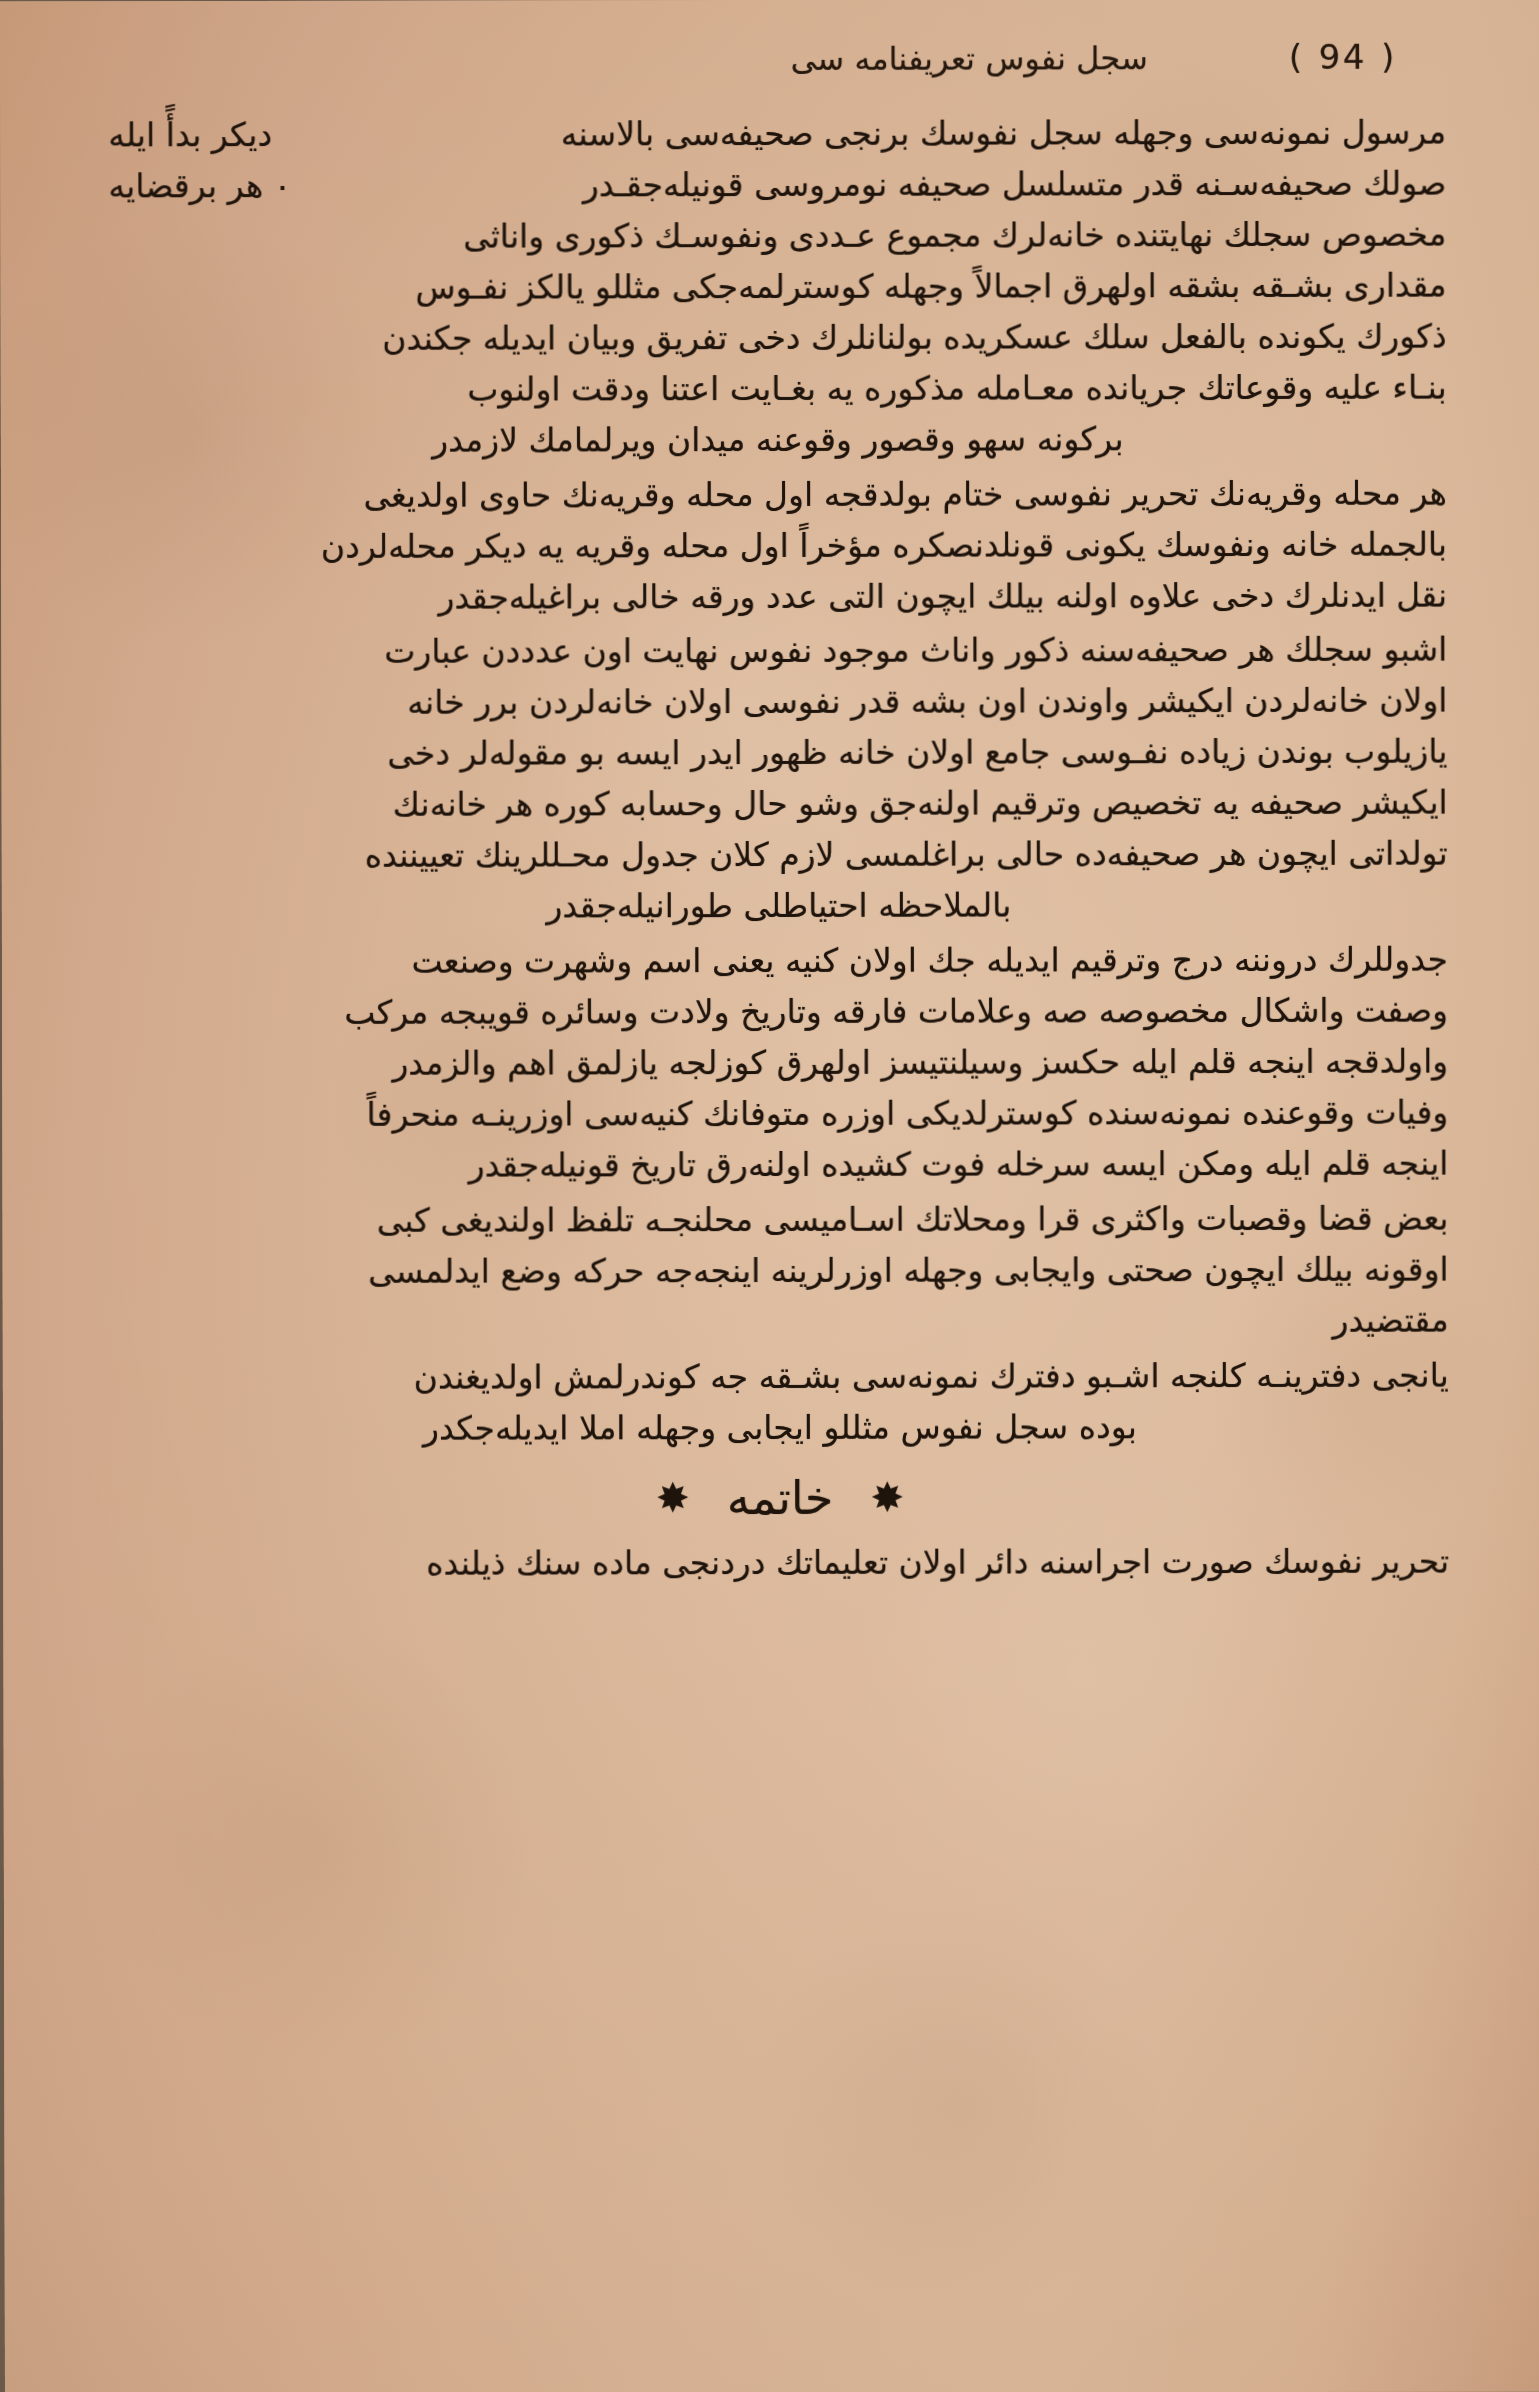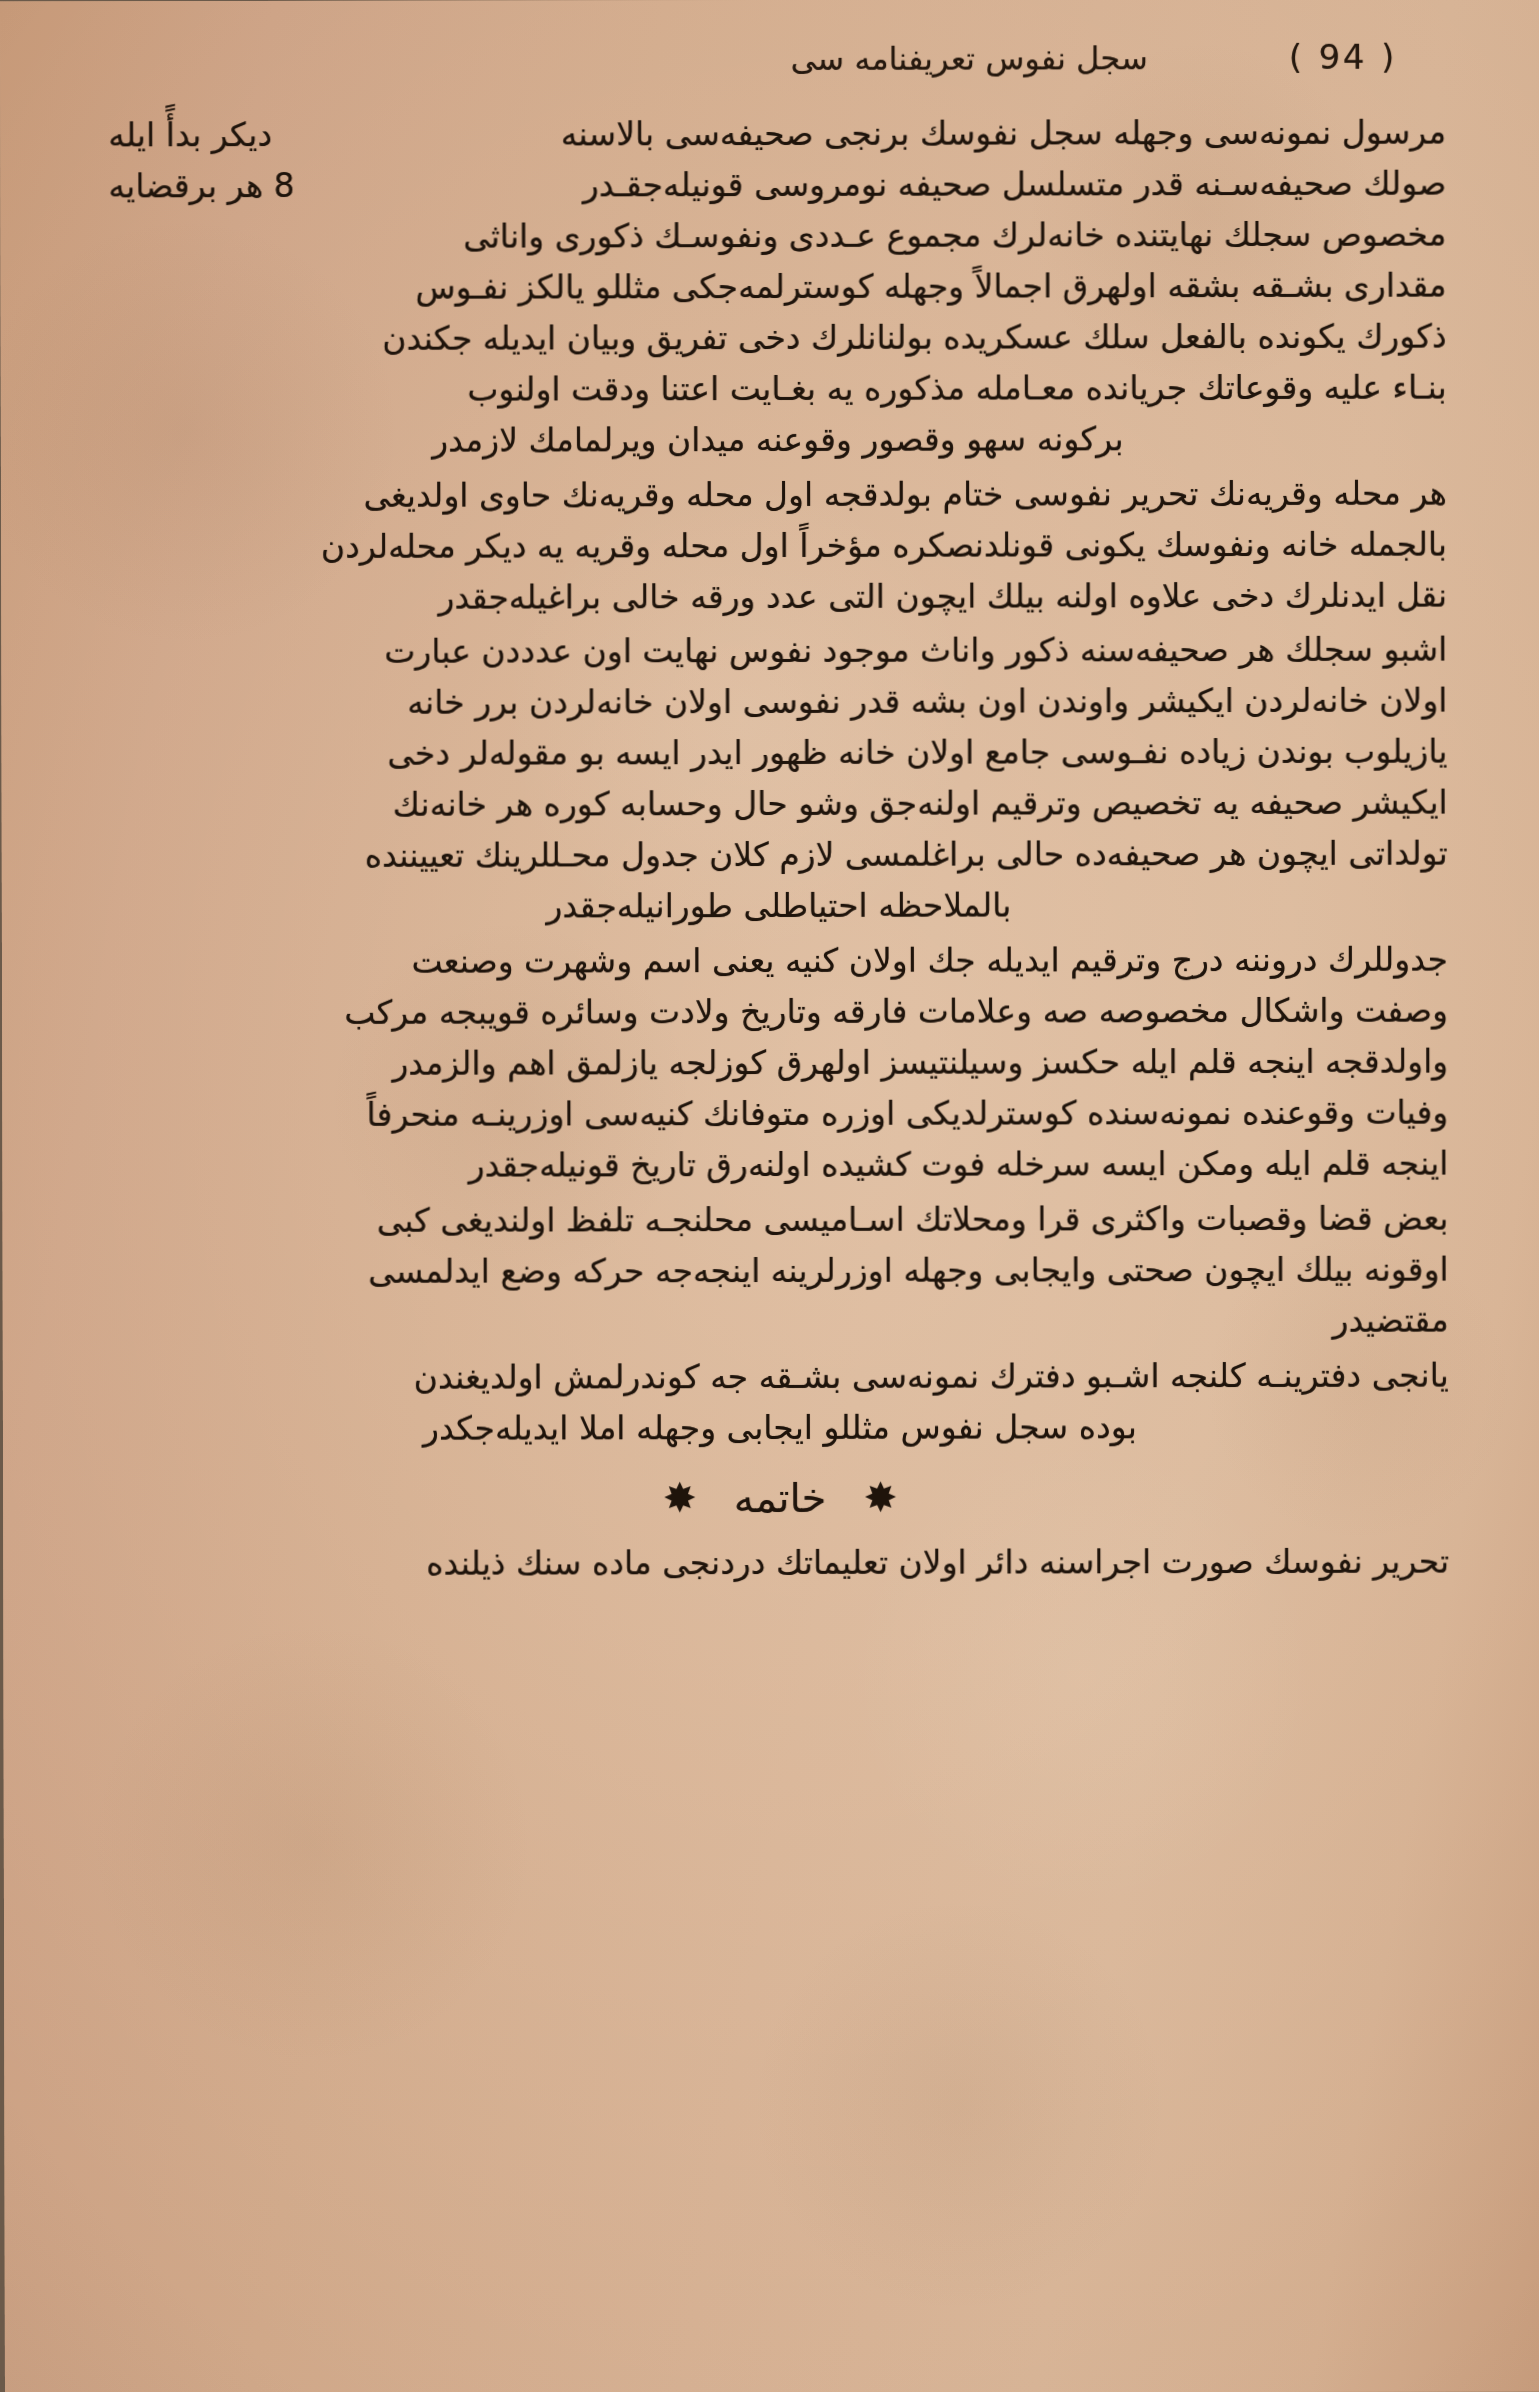--- a/index.html
+++ b/index.html
@@ -124,21 +124,21 @@
   .section-heading {
     display: flex;
     align-items: center;
     justify-content: center;
     gap: 36px;
     margin: 13px 0 9.4px 0;
     height: 62px;
   }
 
   .section-heading .khatime {
-    font-size: 40px;
+    font-size: 46px;
     color: #241a12;
     letter-spacing: 0.9px;
     text-shadow: 0 0 0.9px rgba(40,26,16,0.5);
     text-align: right;
   }
 
   .ornament {
     display: inline-block;
     width: 36px;
     height: 36px;
@@ -174,21 +174,21 @@
       <div class="running-head">سجل نفوس تعريفنامه سى</div>
     </div>
 
     <div class="para">
       <div class="line justify">
         <span>مرسول نمونه‌سى وجهله سجل نفوسك برنجى صحيفه‌سى بالاسنه</span>
         <span>ديكر بدأً ايله</span>
       </div>
       <div class="line justify">
         <span>صولك صحيفه‌سـنه قدر متسلسل صحيفه نومروسى قونيله‌جقـدر</span>
-        <span>8 هر برقضايه</span>
+        <span>٠ هر برقضايه</span>
       </div>
       <div class="line">مخصوص سجلك نهايتنده خانه‌لرك مجموع عـددى ونفوسـك ذكورى واناثى</div>
       <div class="line">مقدارى بشـقه بشقه اولهرق اجمالاً وجهله كوسترلمه‌جكى مثللو يالكز نفـوس</div>
       <div class="line">ذكورك يكونده بالفعل سلك عسكريده بولنانلرك دخى تفريق وبيان ايديله جكندن</div>
       <div class="line">بنـاء عليه وقوعاتك جريانده معـامله مذكوره يه بغـايت اعتنا ودقت اولنوب</div>
       <div class="line tail">بركونه سهو وقصور وقوعنه ميدان ويرلمامك لازمدر</div>
     </div>
 
     <div class="para">
       <div class="line">هر محله وقريه‌نك تحرير نفوسى ختام بولدقجه اول محله وقريه‌نك حاوى اولديغى</div>

